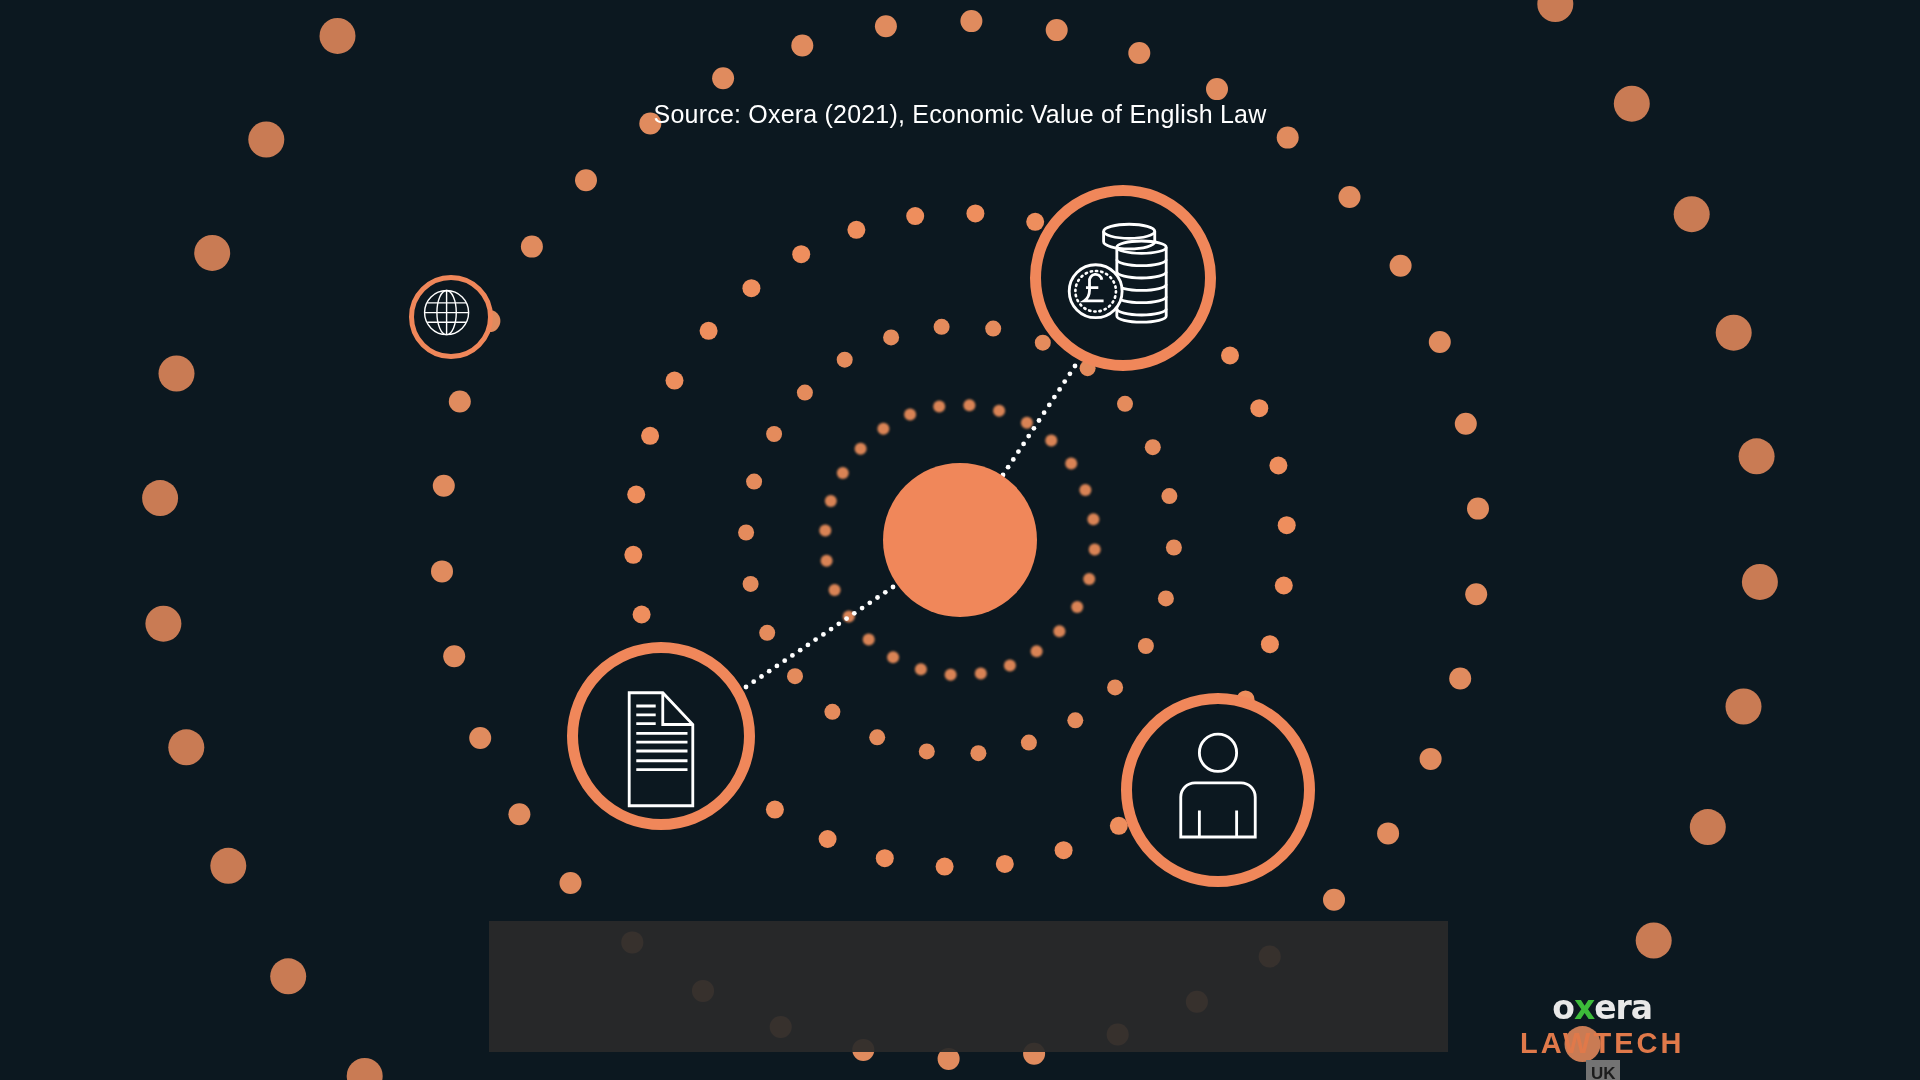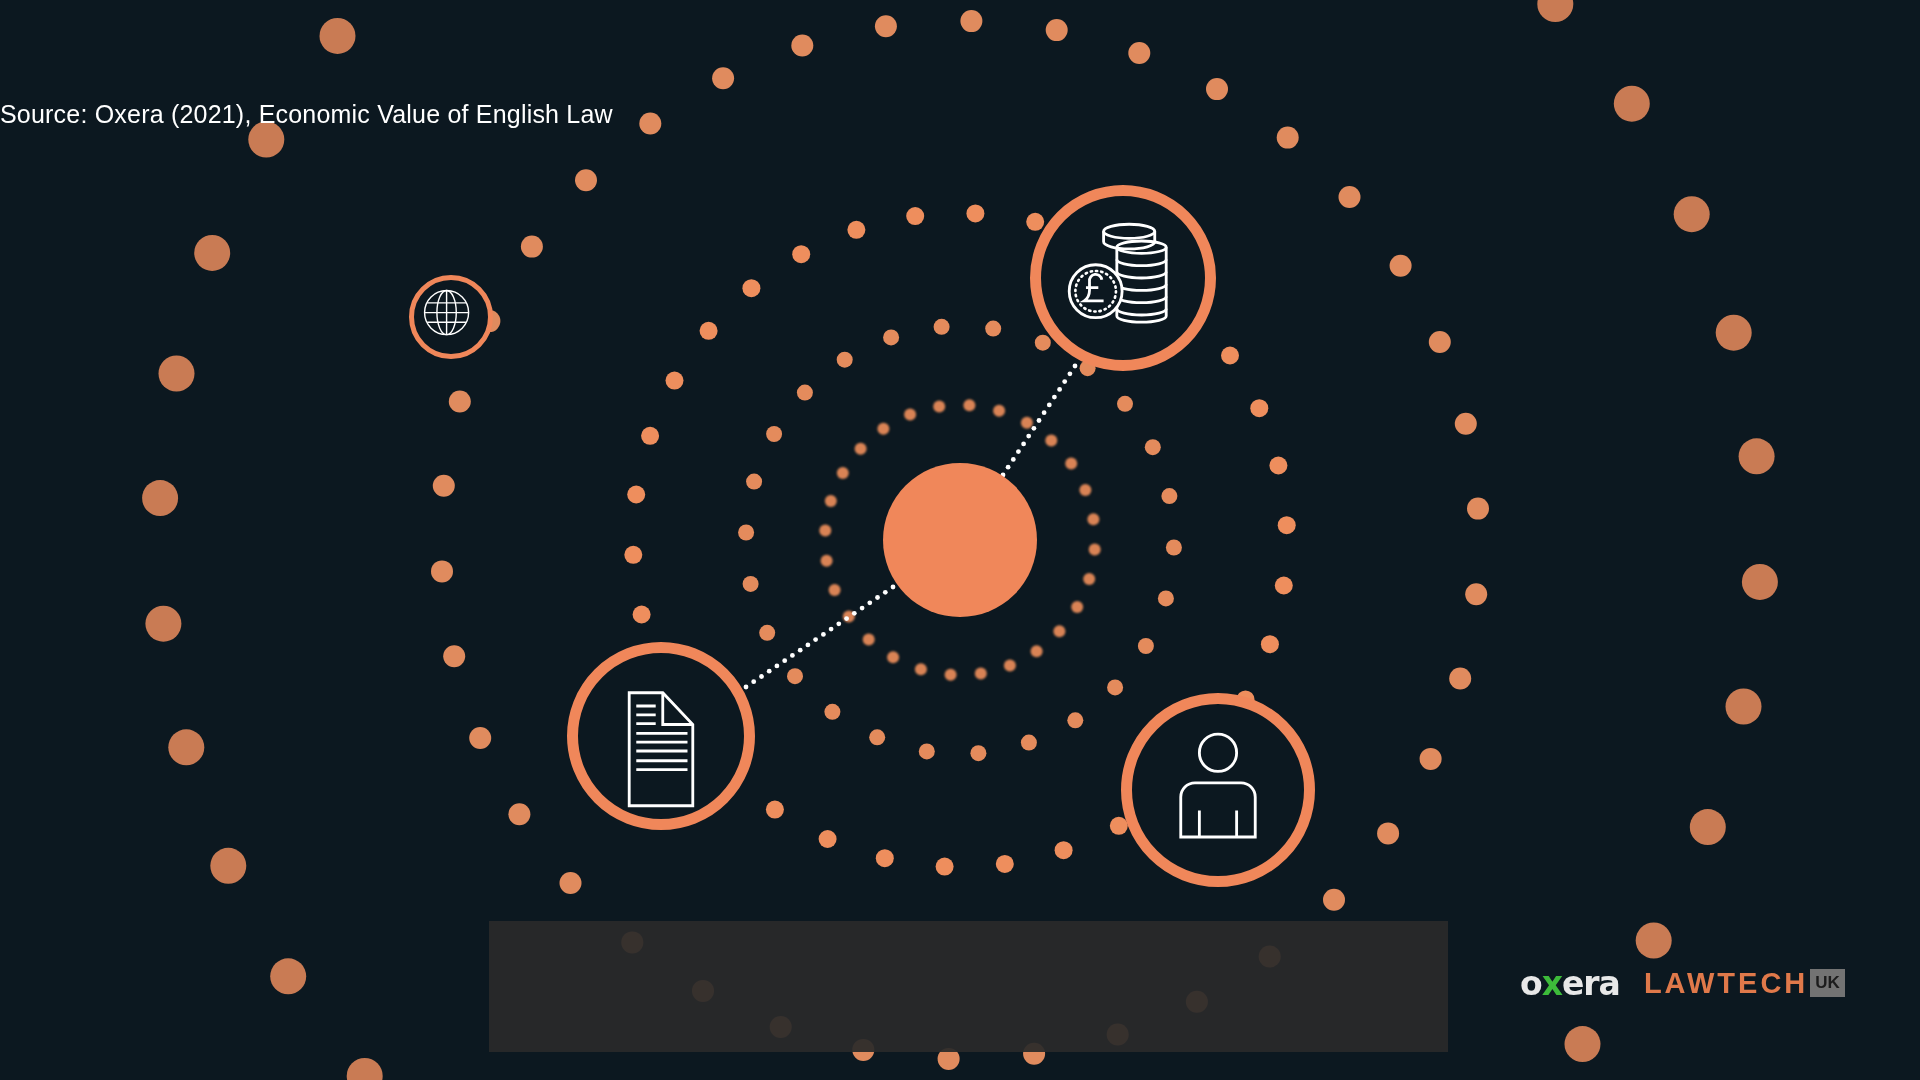--- a/index.html
+++ b/index.html
@@ -4,38 +4,38 @@
 <style>
   html, body { margin: 0; padding: 0; }
   body {
     width: 1920px; height: 1080px; overflow: hidden; position: relative;
     background: #0C1820;
     font-family: "Liberation Sans", "DejaVu Sans", sans-serif;
   }
   #scene { position: absolute; left: 0; top: 0; width: 1920px; height: 1080px; }
   .source {
     position: absolute; left: 0; width: 1920px; top: 100px;
-    color: #FFFFFF; font-size: 25px; letter-spacing: 0.2px;
+    text-align: center; color: #FFFFFF; font-size: 25px; letter-spacing: 0.2px;
   }
   .node {
     position: absolute; border-radius: 50%; box-sizing: border-box;
     border: 11px solid #F0875A; background: #0C1820;
   }
   .node svg { position: absolute; left: 0; top: 0; width: 100%; height: 100%; }
   .caption {
     position: absolute; left: 489px; top: 921px; width: 959px; height: 131px;
     background: rgba(42,42,42,0.93); color: #FFFFFF;
     font-size: 46px; line-height: 54px; text-align: center;
     box-sizing: border-box; padding-top: 10px;
   }
   .caption div { white-space: nowrap; }
-  .logos { position: absolute; left: 1520px; top: 965px; height: 36px; display: flex; align-items: center; }
+  .logos { position: absolute; left: 1520px; top: 988px; height: 36px; display: flex; align-items: center; flex-direction: column; }
   .oxera { font-size: 33px; font-weight: bold; color: #E8E8E8; letter-spacing: -1px; font-family: "DejaVu Sans", sans-serif; }
   .oxera .x { color: #3DBB3A; }
-  .lawtech { margin-left: 24px; font-size: 29px; font-weight: bold; color: #E0794A; letter-spacing: 3px; }
+  .lawtech { font-size: 29px; font-weight: bold; color: #E0794A; letter-spacing: 3px; }
   .uk { margin-left: 2px; background: #737373; color: #1C1C1C; font-size: 17px; font-weight: bold; padding: 5px 5px; line-height: 18px; }
 </style>
 </head>
 <body style="background: rgb(12, 24, 32);">
 
 <svg id="scene" viewBox="0 0 1920 1080" xmlns="http://www.w3.org/2000/svg">
   <defs>
     <filter id="b1">
         <feGaussianBlur stdDeviation="1.2"></feGaussianBlur>
       </filter>

